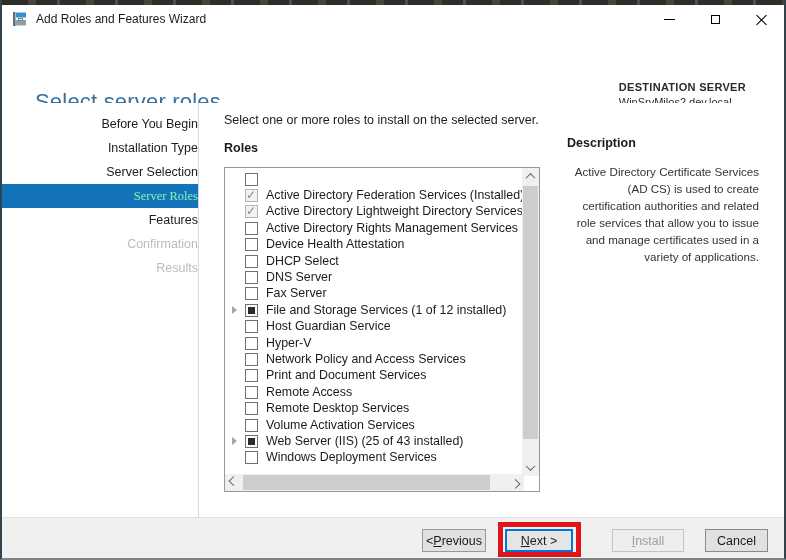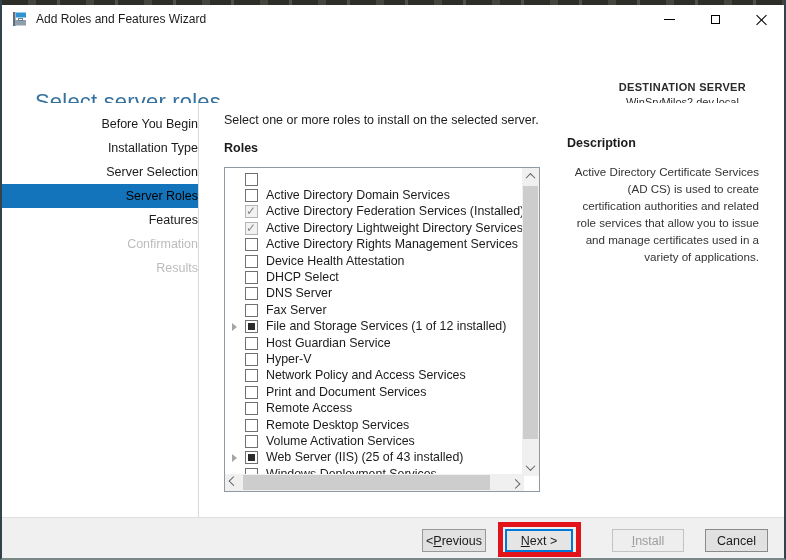--- a/index.html
+++ b/index.html
@@ -20,30 +20,30 @@
   .glyph-min { width:11px; height:1px; background:#000; }
   .glyph-max { width:9px; height:9px; border:1px solid #000; }
   .glyph-close { position:relative; width:11px; height:11px; }
   .glyph-close:before,.glyph-close:after { content:""; position:absolute; left:5px; top:-1px; width:1px; height:14px; background:#000; }
   .glyph-close:before { transform:rotate(45deg); }
   .glyph-close:after { transform:rotate(-45deg); }
 
   
   .header { position:absolute; left:0; top:33px; width:100%; height:70px; background:#fff; }
   .page-title { position:absolute; left:33px; top:56px; font-size:22px; font-weight:300; color:#35719f; letter-spacing:0.2px; }
-  .dest { position:absolute; right:38px; top:48px; text-align:center; }
+  .dest { position:absolute; right:38px; top:48px; text-align:left; }
   .dest-label { font-size:11px; font-weight:bold; color:#2b2b2b; letter-spacing:0.3px; }
   .dest-server { font-size:11px; color:#2b2b2b; margin-top:3px; }
 
   
   .content { position:absolute; left:0; top:103px; width:100%; height:414px; background:#fff;text-align:right; }
   .sidebar-divider { position:absolute; left:196px; top:0; width:1px; height:414px; background:#d9d9d9; }
   .sidebar { position:absolute; left:0; top:9px; width:196px; }
   .nav-item { height:24px; line-height:24px; padding-left:24px; font-size:12.5px; color:#1b1b1b; cursor:pointer; }
-  .nav-item.selected { background:#1374bc; color:#000000; }
+  .nav-item.selected { background:#1374bc; color:#86efac;font-family:Liberation Serif, serif; }
   .nav-item.disabled { color:#bcbcbc; }
 
   .instruction { position:absolute; left:222px; top:10px; font-size:12.5px; color:#1b1b1b; }
   .roles-heading { position:absolute; left:222px; top:38px; font-size:12.5px; font-weight:bold; color:#1b1b1b; }
 
   
   .roles-box { position:absolute; left:222px; top:64px; width:316px; height:325px; border:1px solid #8f9aa3; background:#fff; }
   .roles-viewport { position:absolute; left:0; top:0; width:298px; height:307px; overflow:hidden; padding-top:3px; }
   .role-row { display:flex; align-items:center; height:16.4px; padding-left:7px; white-space:nowrap; }
   .expander-cell { width:13px; display:flex; align-items:center; justify-content:flex-start; flex:0 0 13px; }
@@ -130,25 +130,20 @@
 
     <div class="instruction" data-name="instruction-text">Select one or more roles to install on the selected server.</div>
     <div class="roles-heading" data-name="roles-heading">Roles</div>
 
     <div class="roles-box" data-name="roles-listbox">
       <div class="roles-viewport" data-name="roles-list">
           <div class="role-row" data-name="role-row-active-directory-certificate-services">
             <span class="expander-cell"></span>
             <span class="cbx unchecked" data-name="role-checkbox"></span>
           </div>
-          <div class="role-row" data-name="role-row-active-directory-domain-services">
-            <span class="expander-cell"></span>
-            <span class="cbx unchecked" data-name="role-checkbox"></span>
-            <span class="role-label" data-name="role-label">Active Directory Domain Services</span>
-          </div>
           <div class="role-row" data-name="role-row-active-directory-federation-services-installed">
             <span class="expander-cell"></span>
             <span class="cbx checked" data-name="role-checkbox"></span>
             <span class="role-label" data-name="role-label">Active Directory Federation Services (Installed)</span>
           </div>
           <div class="role-row" data-name="role-row-active-directory-lightweight-directory-services-in">
             <span class="expander-cell"></span>
             <span class="cbx checked" data-name="role-checkbox"></span>
             <span class="role-label" data-name="role-label">Active Directory Lightweight Directory Services (In</span>
           </div>

